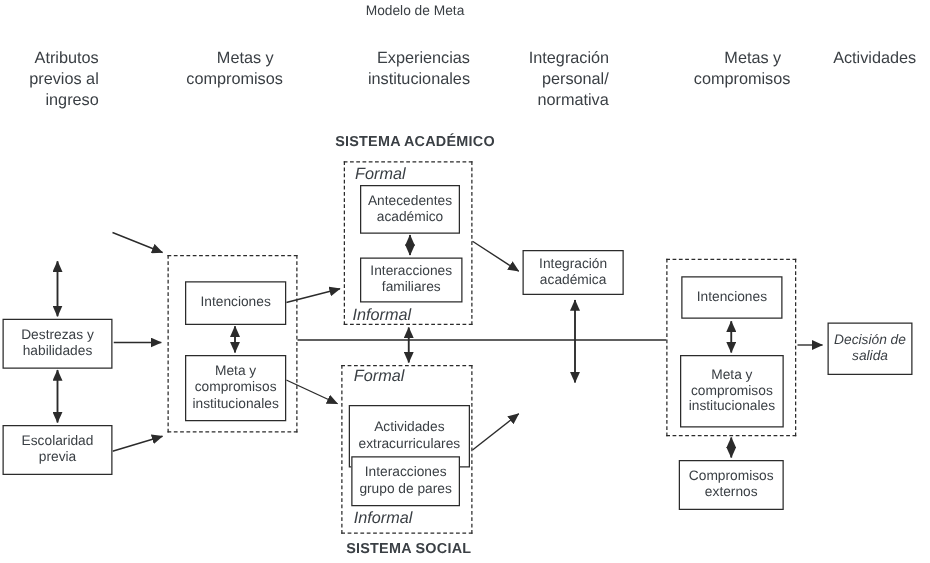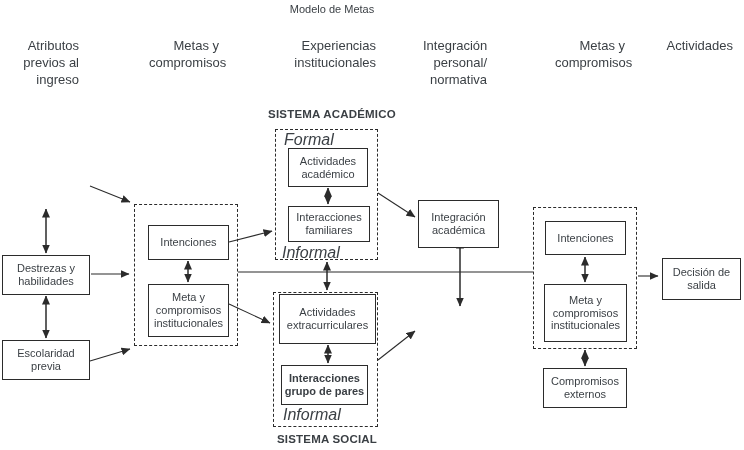--- a/index.html
+++ b/index.html
@@ -14,31 +14,31 @@
   }
   .dashed{
     position:absolute;border:1px dashed #2b2b2b;background:transparent;
     z-index:1;box-sizing:border-box;
   }
   .lbl{
     position:absolute;text-align:right;font-size:13px;line-height:1.3;z-index:2;
   }
   .title{position:absolute;text-align:center;font-size:11px;z-index:2;}
   .sys{position:absolute;text-align:center;font-size:11.5px;z-index:2;letter-spacing:.2px;font-weight:bold;}
-  .fi{position:absolute;font-size:16px;font-style:italic;z-index:2;}
+  .fi{position:absolute;font-size:13px;font-style:italic;z-index:2;}
   svg.conn{position:absolute;left:0;top:0;z-index:2;pointer-events:none;}
   .ln{stroke:#2b2b2b;stroke-width:1.1;fill:none;}
   .lnb{stroke:#2b2b2b;stroke-width:1.5;fill:none;}
 </style>
 </head>
 <body>
 
 <div class="stage">
 
-  <div class="title" style="left:262px;top:3px;width:140px;">Modelo de Metas</div>
+  <div class="title" style="left:262px;top:3px;width:140px;">Modelo de Meta</div>
   <div class="lbl" style="left:21px;top:38px;width:58px;">Atributos previos al ingreso</div>
   <div class="lbl" style="left:149px;top:38px;width:70px;">Metas y compromisos</div>
   <div class="lbl" style="left:294px;top:38px;width:82px;">Experiencias institucionales</div>
   <div class="lbl" style="left:423px;top:38px;width:64px;">Integración personal/ normativa</div>
   <div class="lbl" style="left:555px;top:38px;width:70px;">Metas y compromisos</div>
   <div class="lbl" style="left:663px;top:38px;width:70px;">Actividades</div>
 
   <div class="sys" style="left:252px;top:108px;width:160px;">SISTEMA ACADÉMICO</div>
   <div class="sys" style="left:247px;top:433px;width:160px;">SISTEMA SOCIAL</div>
 
@@ -60,48 +60,48 @@
     </div>
 
   <div class="box" style="left:148px;top:225px;width:81px;height:35px;">
       <span>Intenciones</span>
     </div>
   <div class="box" style="left:148px;top:284px;width:81px;height:53px;">
       <span>Meta y compromisos institucionales</span>
     </div>
 
   <div class="box" style="left:288px;top:148px;width:80px;height:39px;">
-      <span>Actividades académico</span>
+      <span>Antecedentes académico</span>
     </div>
   <div class="box" style="left:288px;top:206px;width:82px;height:36px;">
       <span>Interacciones familiares</span>
     </div>
 
-  <div class="box" style="left:279px;top:294px;width:97px;height:50px;justify-content:flex-end;">
+  <div class="box" style="left:279px;top:324px;width:97px;height:50px;justify-content:flex-end;">
       <span>Actividades extracurriculares</span>
     </div>
-  <div class="box" style="left:281px;top:365px;width:87px;height:40px;font-weight:bold;">
+  <div class="box" style="left:281px;top:365px;width:87px;height:40px;">
       <span>Interacciones grupo de pares</span>
     </div>
 
-  <div class="box" style="left:418px;top:200px;width:81px;height:48px;">
+  <div class="box" style="left:418px;top:200px;width:81px;height:36px;">
       <span>Integración académica</span>
     </div>
 
   <div class="box" style="left:545px;top:221px;width:81px;height:34px;">
       <span>Intenciones</span>
     </div>
   <div class="box" style="left:544px;top:284px;width:83px;height:58px;">
       <span>Meta y compromisos institucionales</span>
     </div>
   <div class="box" style="left:543px;top:368px;width:84px;height:40px;">
       <span>Compromisos externos</span>
     </div>
 
-  <div class="box" style="left:662px;top:258px;width:79px;height:42px;">
+  <div class="box" style="left:662px;top:258px;width:68px;height:42px;font-style:italic;">
       <span>Decisión de salida</span>
     </div>
 
   <svg class="conn" width="744" height="450" viewBox="0 0 744 450">
     <defs>
       <marker id="m-end" markerUnits="userSpaceOnUse" markerWidth="9" markerHeight="8" refX="8.5" refY="4" orient="auto">
         <path d="M0,0 L9,4 L0,8 Z" fill="#2b2b2b"></path>
       </marker>
       <marker id="m-start" markerUnits="userSpaceOnUse" markerWidth="9" markerHeight="8" refX="0.5" refY="4" orient="auto">
         <path d="M9,0 L0,4 L9,8 Z" fill="#2b2b2b"></path>

